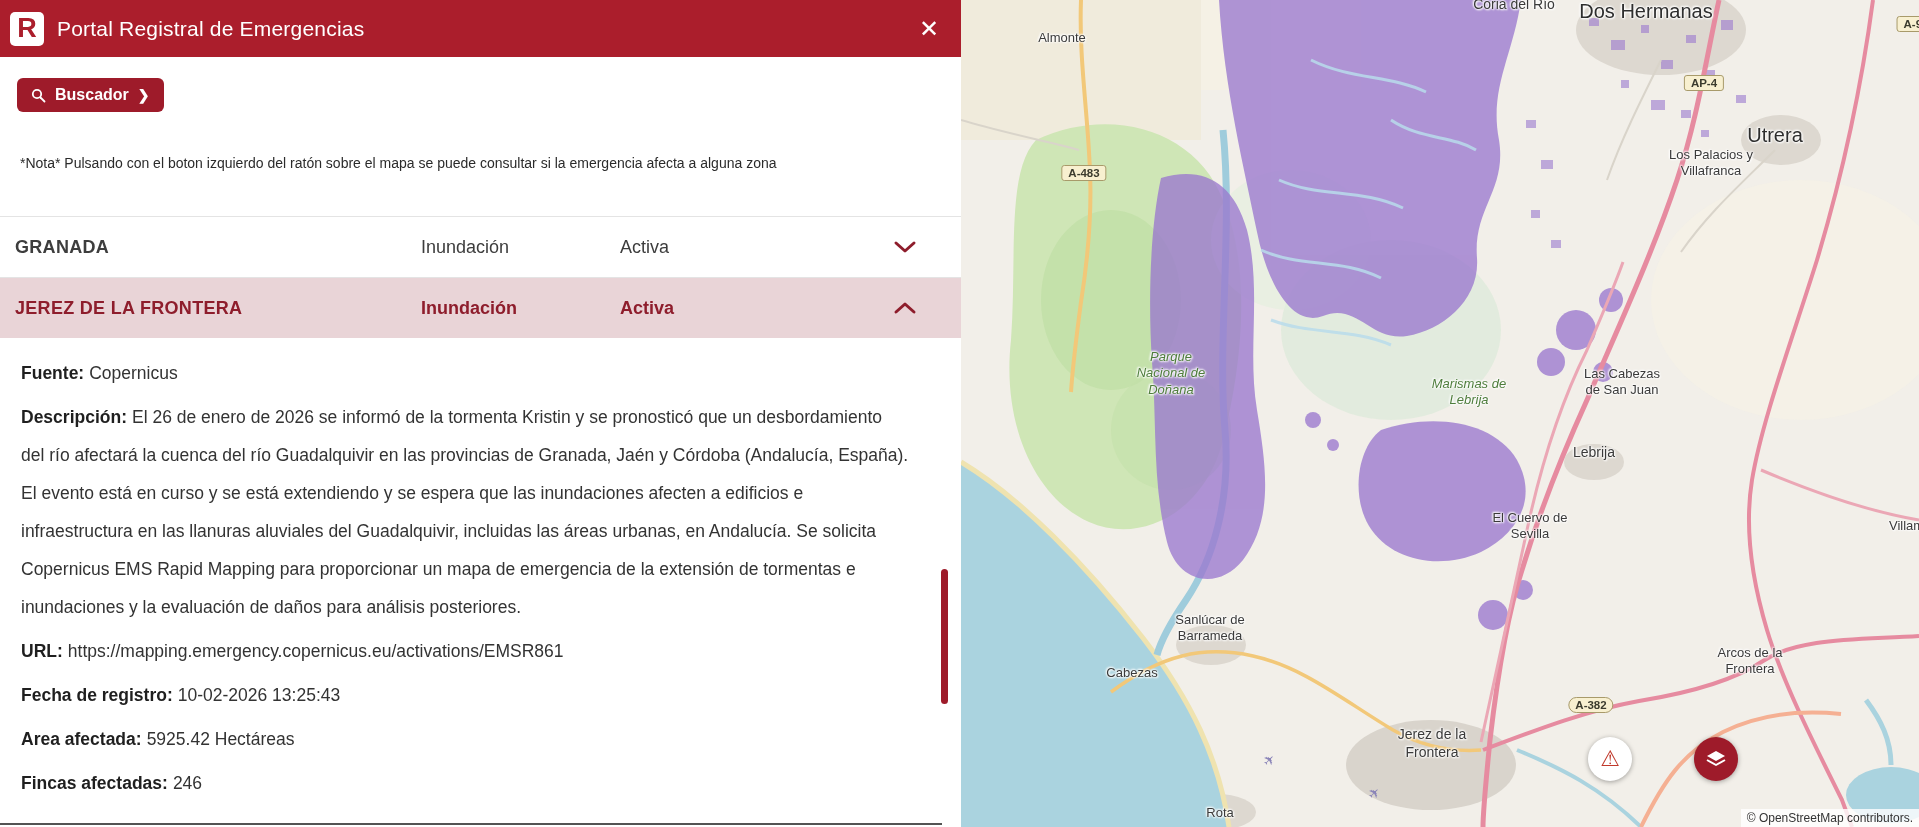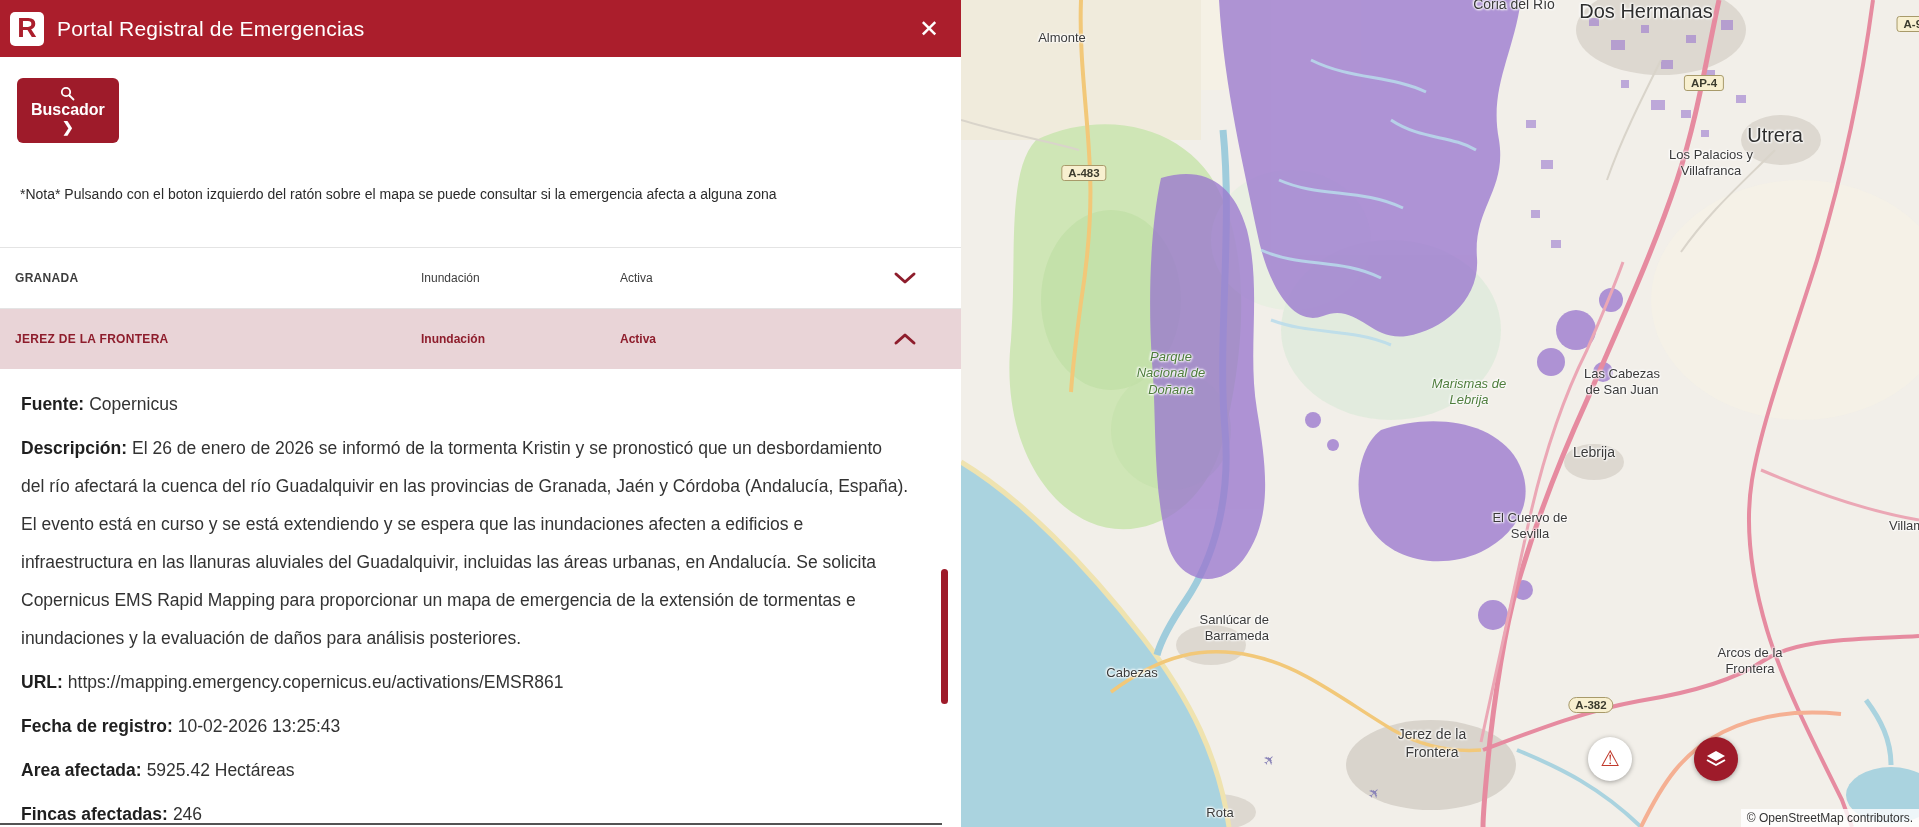--- a/index.html
+++ b/index.html
@@ -14,32 +14,31 @@
 
   .panel-header {
     height:57px; background:#ab1e2c; display:flex; align-items:center; padding:0 18px 0 10px; color:#fff;
   }
   .logo { width:34px; height:34px; background:#fff; border-radius:5px; display:flex; align-items:center; justify-content:center; flex:0 0 auto; }
   .logo span { color:#ab1e2c; font-weight:800; font-size:27px; line-height:1; }
   .panel-title { font-size:21px; font-weight:400; margin:0 0 0 13px; letter-spacing:.2px; flex:1; }
   .close-btn { background:none; border:none; color:#fff; font-size:24px; line-height:1; cursor:pointer; padding:2px 4px; }
 
   .buscador-btn {
-    margin:21px 0 0 17px; display:inline-flex; align-items:center; 
+    margin:21px 0 0 17px; display:inline-flex; align-items:center; gap:9px;
     background:#9e1b2a; color:#fff; border:none; border-radius:6px;
     padding:8px 14px; font-size:16px; font-weight:700; cursor:pointer;
     font-family:"Liberation Sans", sans-serif;
-    flex-direction:column;
   }
   .buscador-btn .chev-r { font-size:14px; font-weight:700; }
 
   .note { margin:43px 0 0 20px; font-size:14px; color:#2b2b2b; }
 
   .list { margin-top:45px; }
-  .row { display:flex; align-items:center; height:61px; border-top:1px solid #e4e4e4; font-size:12px; color:#3d3d3d; cursor:pointer; }
+  .row { display:flex; align-items:center; height:61px; border-top:1px solid #e4e4e4; font-size:18px; color:#3d3d3d; cursor:pointer; }
   .row .c-name { width:421px; padding-left:15px; font-weight:700; letter-spacing:.3px; }
   .row .c-type { width:199px; }
   .row .c-status { flex:1; }
   .row .c-chev { width:112px; display:flex; justify-content:center; align-items:center; }
   .row.selected { background:#e9d4d7; color:#8e1d2c; }
   .row.selected .c-type, .row.selected .c-status { font-weight:700; }
 
   .detail { position:relative; padding:10px 45px 0 15px; font-size:17.5px; color:#333; }
   .detail p { margin:6px; line-height:38px; }
   .detail p.meta { margin-top:3px; }
@@ -247,21 +246,21 @@
   <span class="map-label" style="left:101px;top:38px;">Almonte</span>
   <span class="map-label lab-md" style="left:553px;top:5px;">Coria del Río</span>
   <span class="map-label lab-lg" style="left:685px;top:11px;">Dos Hermanas</span>
   <span class="map-label lab-lg" style="left:814px;top:135px;">Utrera</span>
   <span class="map-label lab-w95" style="left:750px;top:163px;">Los Palacios y Villafranca</span>
   <span class="map-label lab-w80" style="left:661px;top:382px;">Las Cabezas de San Juan</span>
   <span class="map-label lab-park lab-w80" style="left:508px;top:392px;">Marismas de Lebrija</span>
   <span class="map-label lab-md" style="left:633px;top:453px;">Lebrija</span>
   <span class="map-label lab-w80" style="left:569px;top:526px;">El Cuervo de Sevilla</span>
   <span class="map-label lab-park lab-w80" style="left:210px;top:373px;">Parque Nacional de Doñana</span>
-  <span class="map-label lab-w80" style="left:265px;top:628px;text-align:right;">Sanlúcar de Barrameda</span>
+  <span class="map-label lab-w80" style="left:249px;top:628px;">Sanlúcar de Barrameda</span>
   <span class="map-label" style="left:171px;top:673px;">Cabezas</span>
   <span class="map-label lab-md lab-w80" style="left:471px;top:743px;">Jerez de la Frontera</span>
   <span class="map-label lab-w80" style="left:789px;top:661px;">Arcos de la Frontera</span>
   <span class="map-label lab-edge" style="left:928px;top:526px;">Villamartín</span>
   <span class="map-label" style="left:259px;top:813px;">Rota</span>
 
   <span class="shield" style="left:123px;top:173px;">A-483</span>
   <span class="shield" style="left:743px;top:83px;">AP-4</span>
   <span class="shield" style="left:630px;top:705px;border-radius:8px;">A-382</span>
   <span class="shield" style="left:955px;top:24px;">A-92</span>

